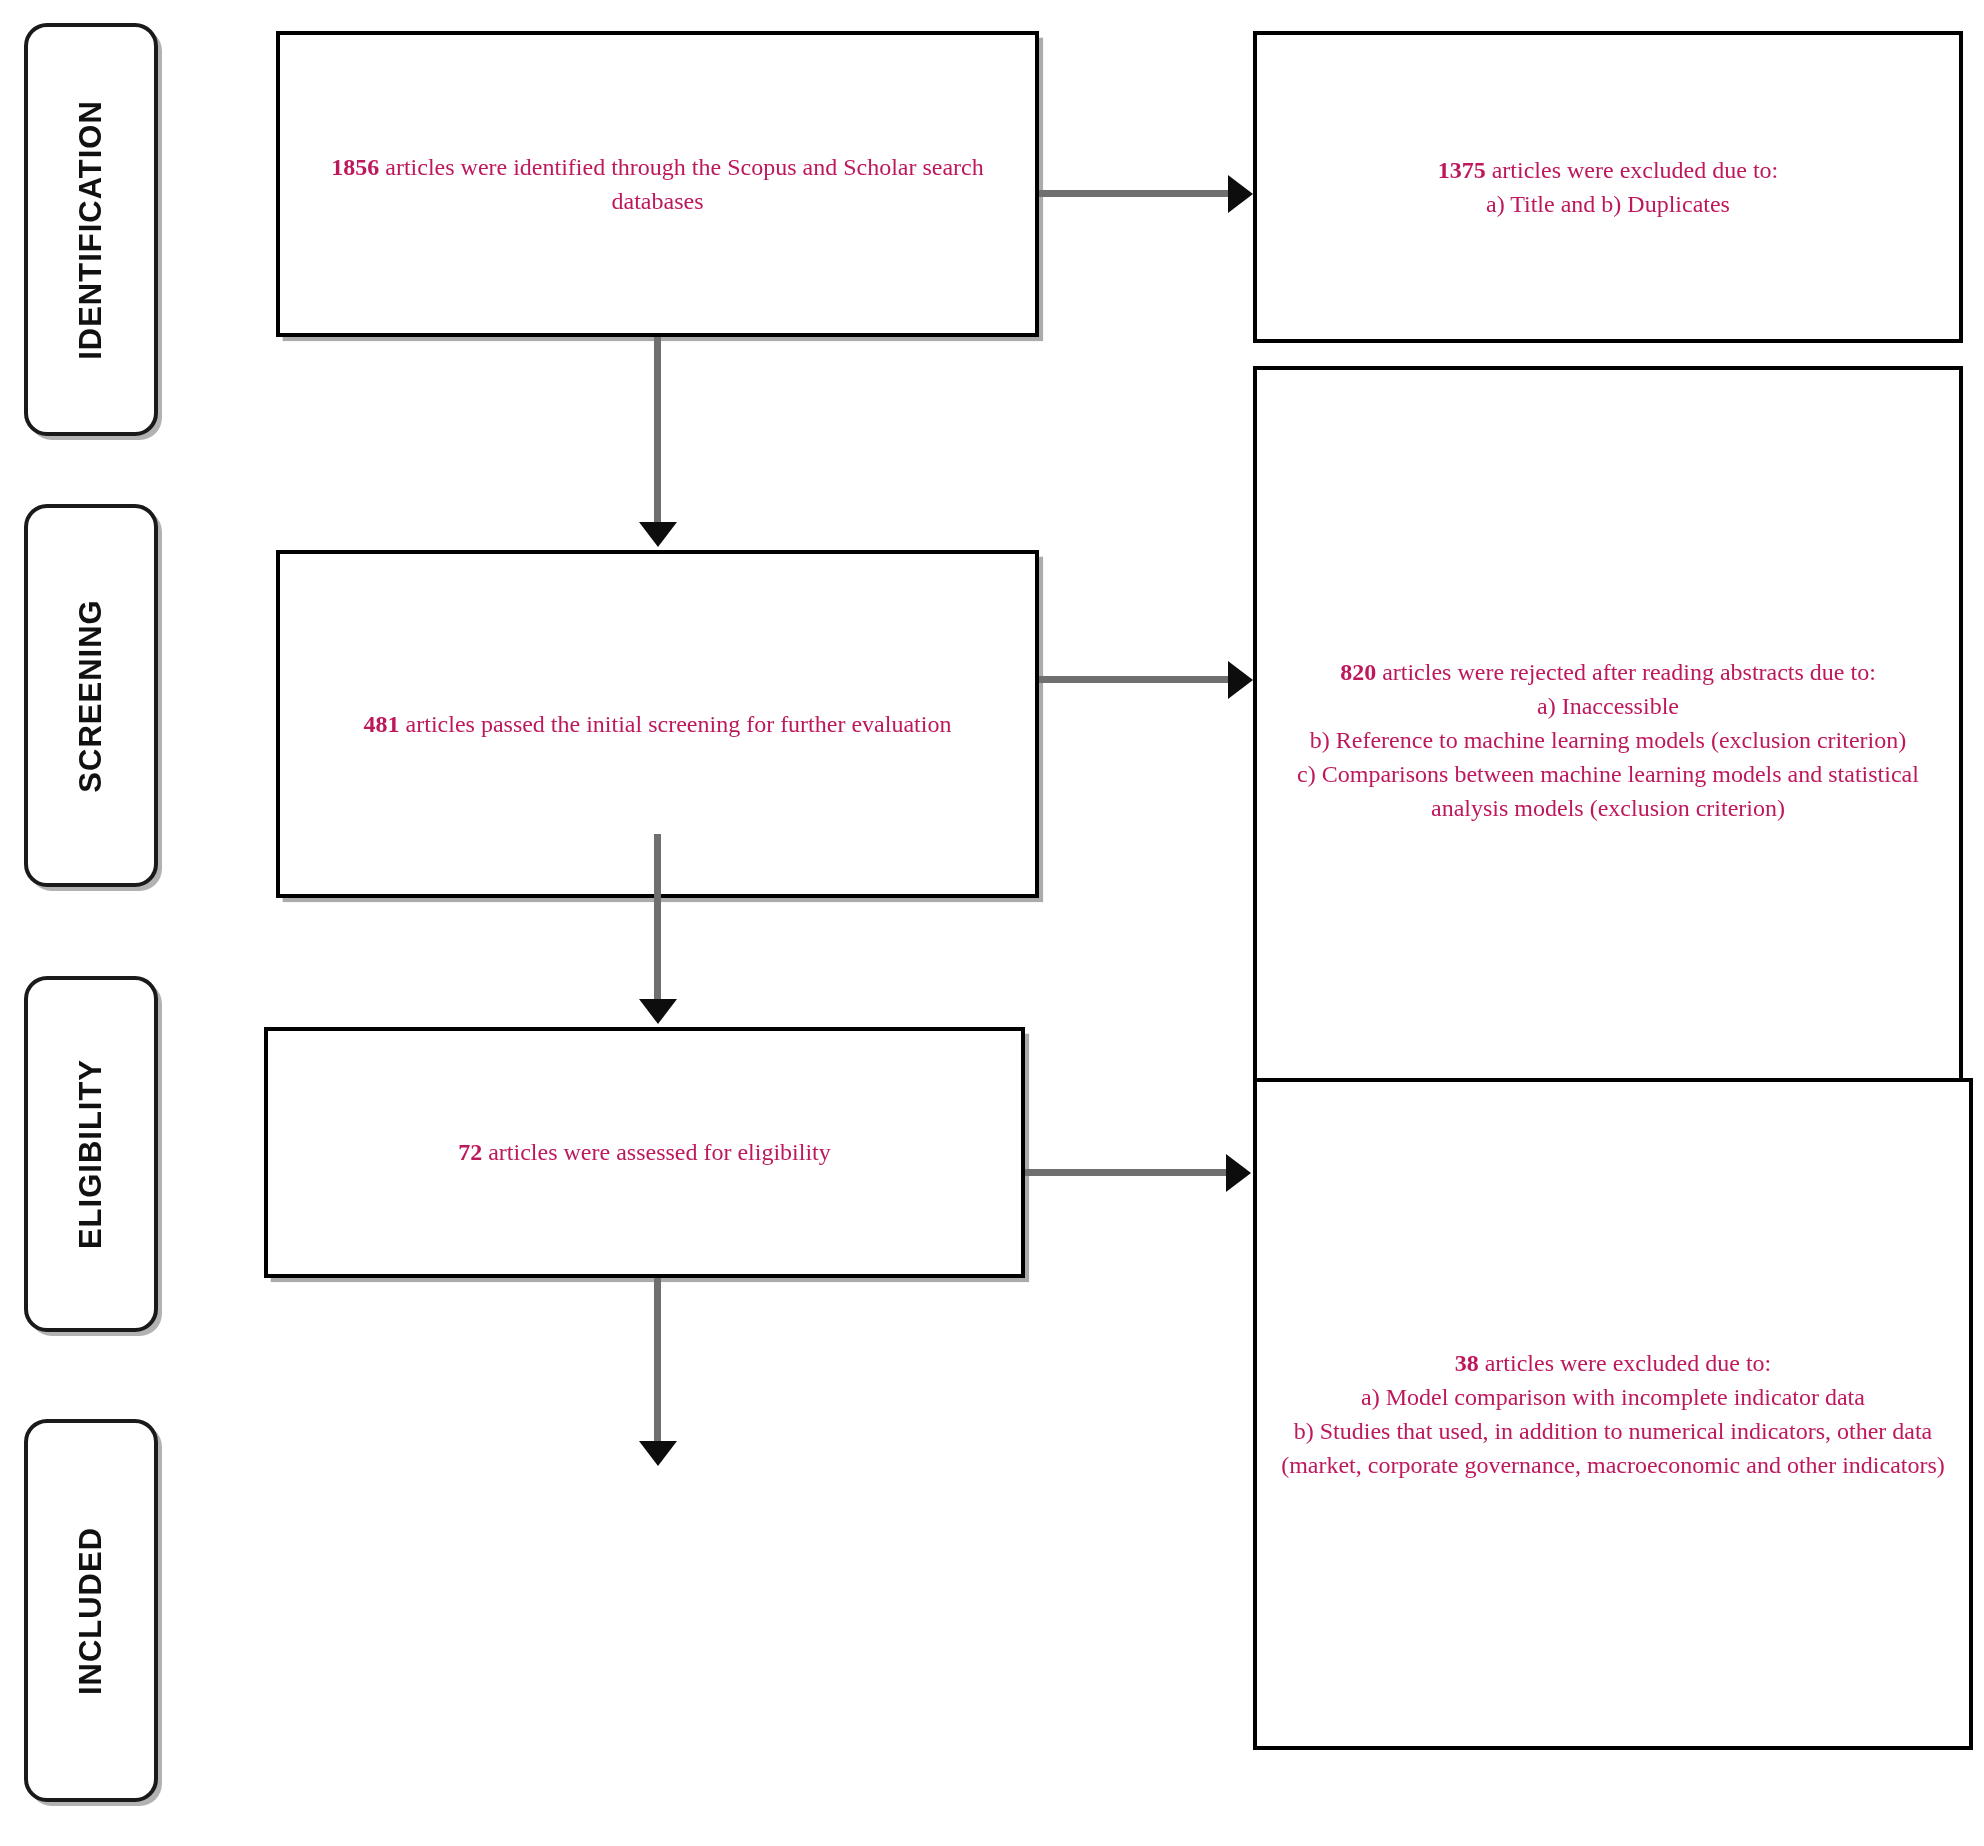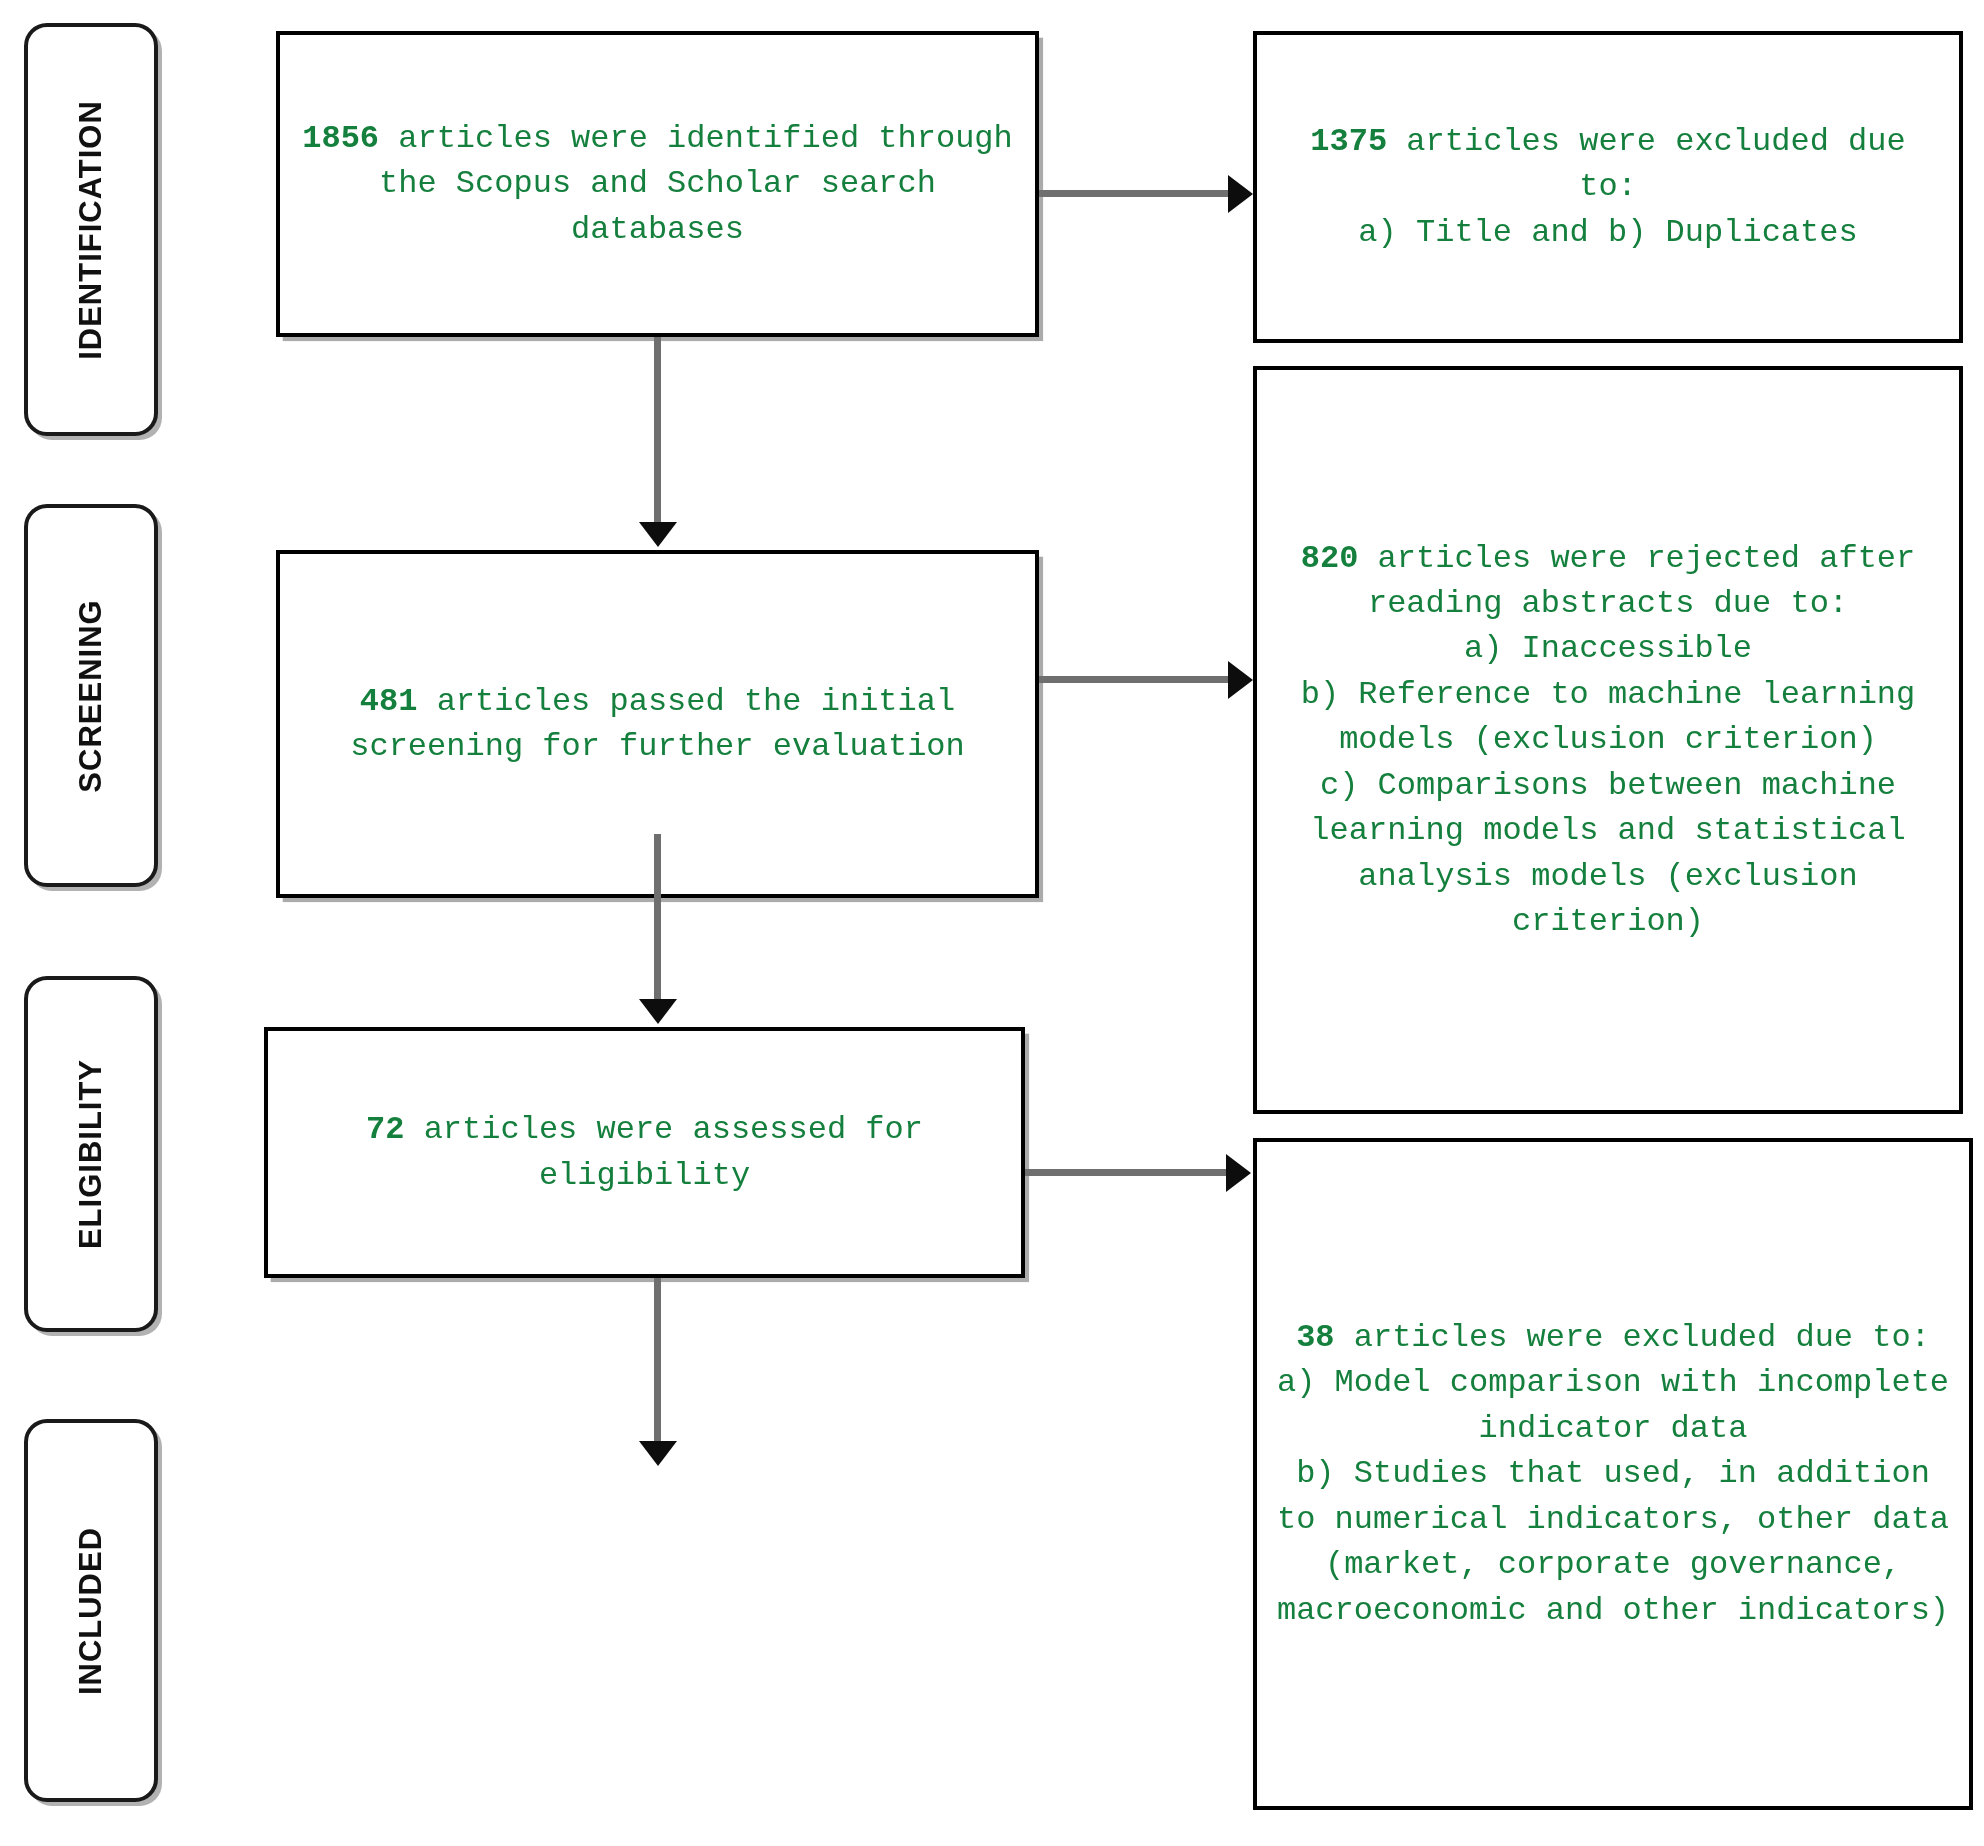--- a/index.html
+++ b/index.html
@@ -49,24 +49,24 @@
     border: 4.7px solid #000000;
     background: #ffffff;
     box-sizing: border-box;
     display: flex;
     align-items: center;
     justify-content: center;
     padding: 6.7px 17.5px;
   }
   .flow-box .box-text {
     text-align: center;
-    font-size: 32px;
+    font-size: 24px;
     line-height: 1.42;
-    color: #15803d;
-    font-family: Liberation Mono, monospace;
+    color: #be185d;
+    font-family: Liberation Serif, serif;
   }
   .flow-box .box-text b {
     font-weight: 700;
   }
 
   .shadow-box {
     box-shadow: 5.4px 5.4px 0 -1.3px rgba(0,0,0,0.33);
   }
 
   
@@ -152,21 +152,21 @@
 
   <div class="flow-box" style="left:1253px; top:366px; width:710px; height:748px;">
     <div class="box-text">
       <b>820</b><span style="white-space: pre-line;"> articles were rejected after reading abstracts due to:
 a) Inaccessible
 b) Reference to machine learning models (exclusion criterion)
 c) Comparisons between machine learning models and statistical analysis models (exclusion criterion)</span>
     </div>
   </div>
 
-  <div class="flow-box" style="left:1253px; top:1138px; width:720px; height:672px;">
+  <div class="flow-box" style="left:1253px; top:1078px; width:720px; height:672px;">
     <div class="box-text">
       <b>38</b><span style="white-space: pre-line;"> articles were excluded due to:
 a) Model comparison with incomplete indicator data
 b) Studies that used, in addition to numerical indicators, other data (market, corporate governance, macroeconomic and other indicators)</span>
     </div>
   </div>
 
   <div class="arrow-h" style="left:1039px; top:190px; width:190px;">
     <span class="head"></span>
   </div>

